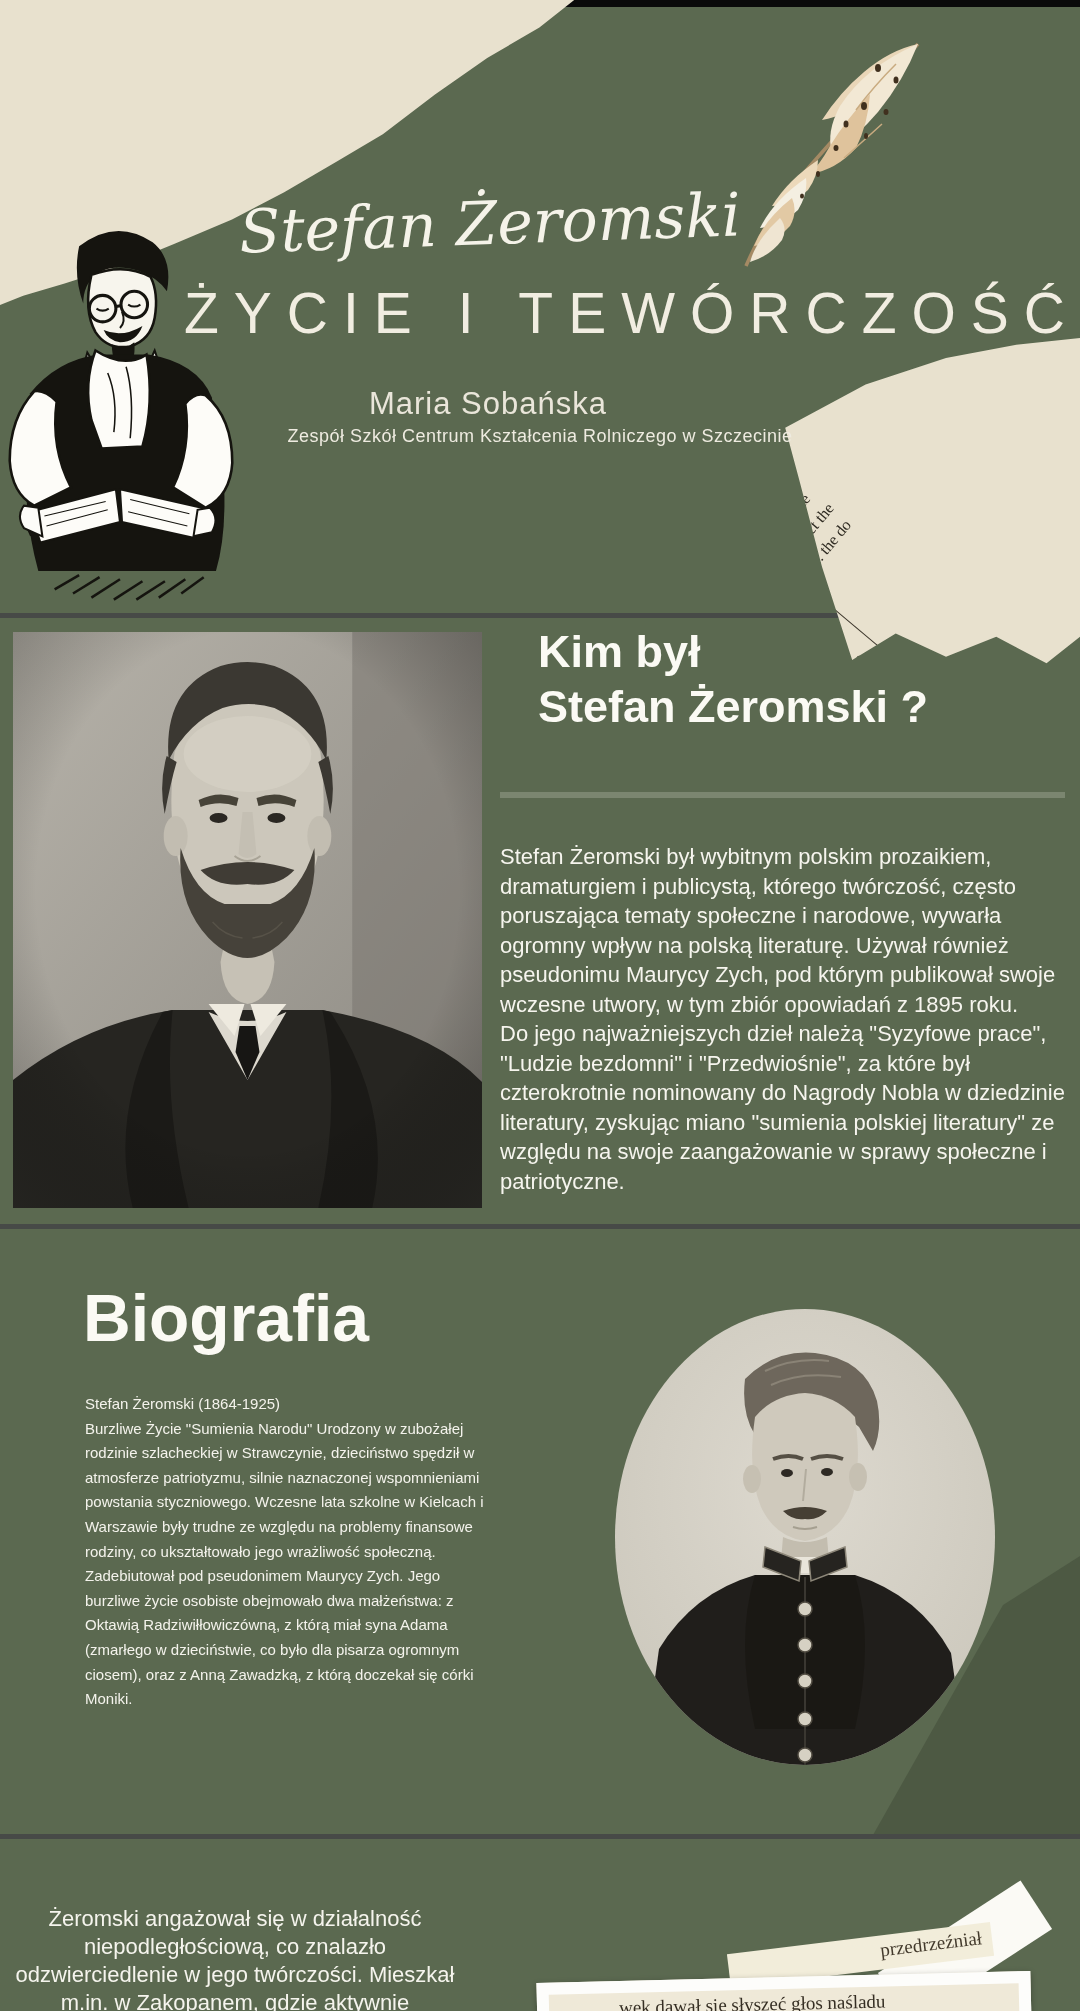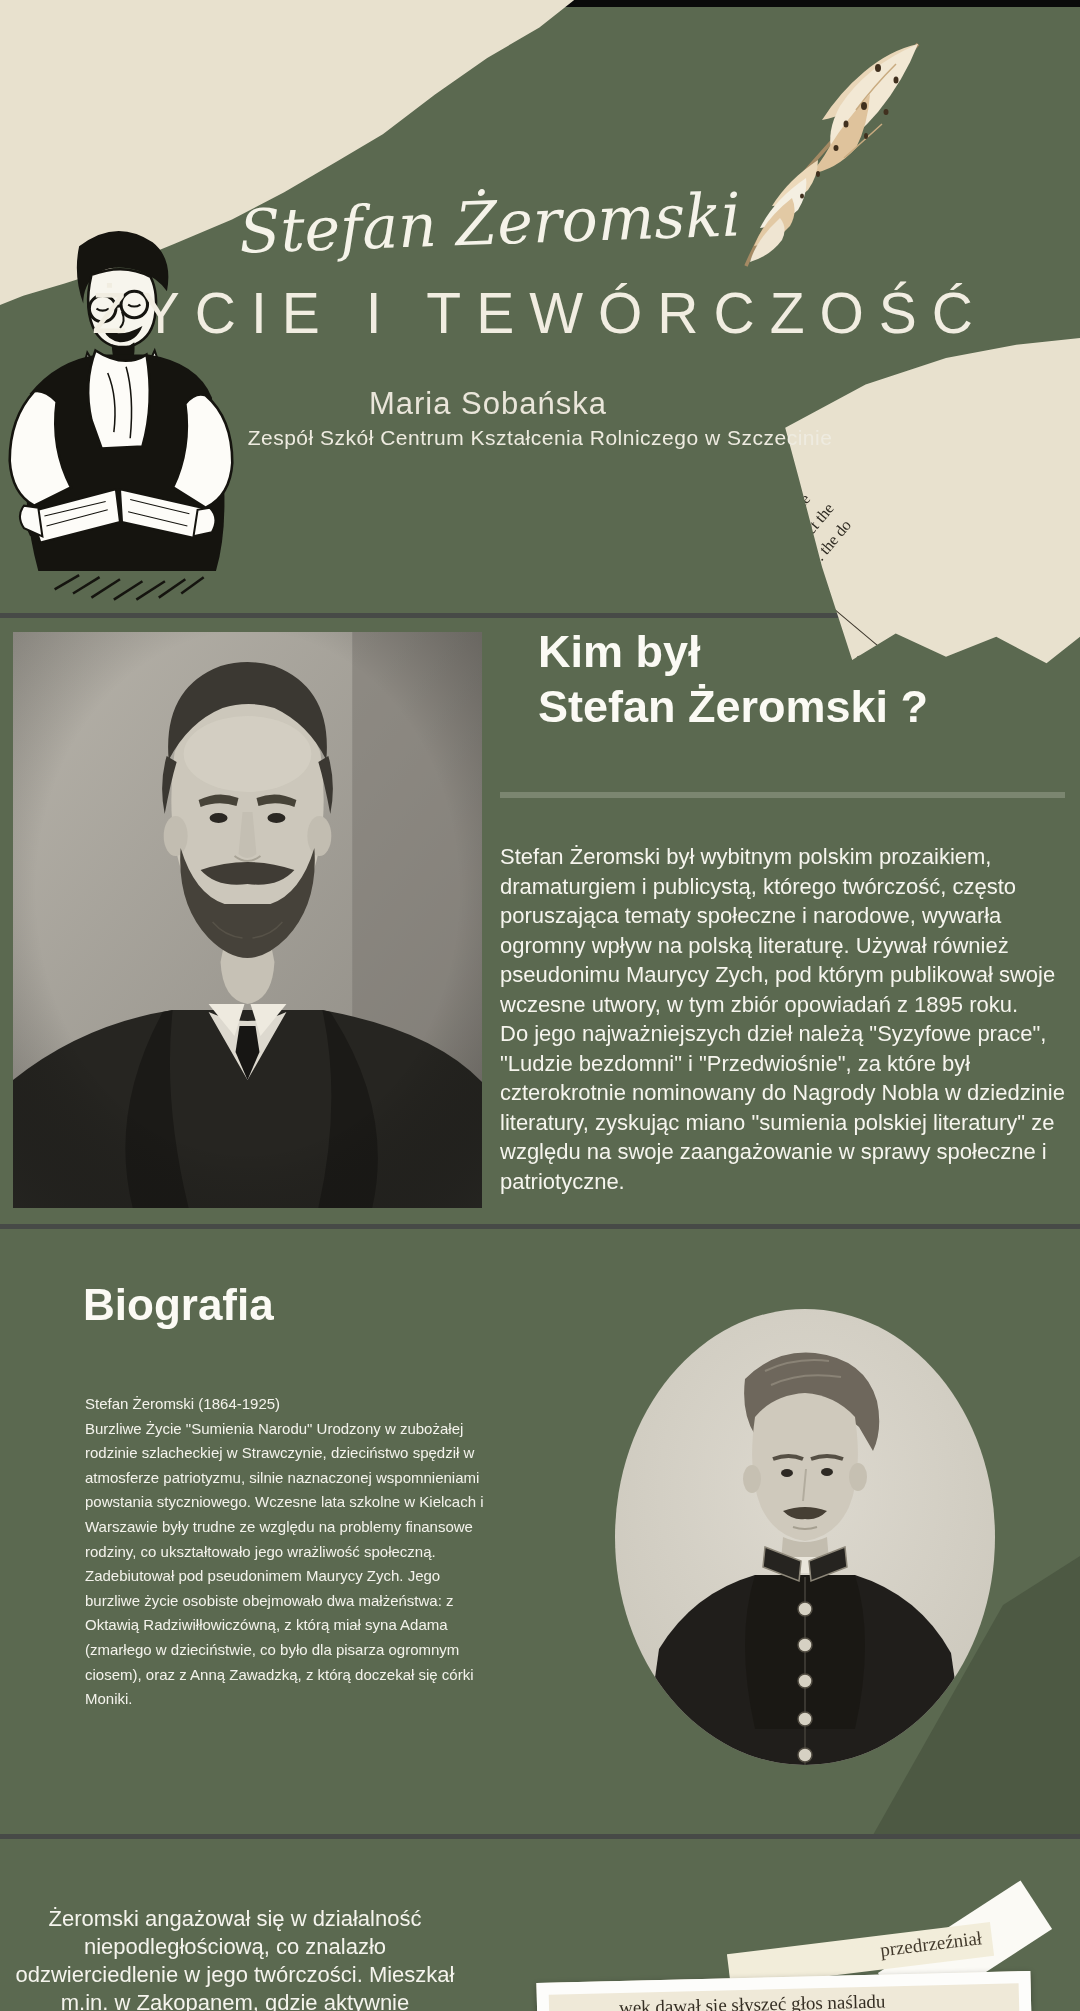--- a/index.html
+++ b/index.html
@@ -51,30 +51,30 @@
   
   .feather{left:660px;top:28px;width:280px;height:250px;z-index:4;}
 
   
   .hdr-script{
     left:140px;top:188px;width:700px;text-align:center;
     font-family:"DejaVu Serif","Liberation Serif",serif;font-style:italic;
     font-size:60px;color:#f5f3e9;transform:rotate(-2deg);z-index:5;
   }
   .hdr-title{
-    left:0;top:280px;width:1080px;text-align:center;
+    left:0;top:280px;width:1080px;text-align:right;
     font-size:57px;font-weight:300;letter-spacing:15px;color:#f1ede1;z-index:5;
   }
   .hdr-author{
     left:0;top:386px;width:976px;text-align:center;
     font-size:31px;font-weight:400;letter-spacing:1px;color:#eae6da;z-index:5;
   }
   .hdr-school{
     left:0;top:426px;width:1080px;text-align:center;
-    font-size:21px;letter-spacing:.5px;color:#eeebe0;z-index:5;
+    font-size:18px;letter-spacing:.5px;color:#eeebe0;z-index:5;
   }
 
   
   .reading-man{left:-8px;top:230px;width:258px;height:388px;z-index:4;}
 
   
   .portrait{
     left:13px;top:632px;width:469px;height:576px;overflow:hidden;z-index:1;
   }
   .who-heading{
@@ -83,21 +83,21 @@
   }
   .who-rule{left:500px;top:792px;width:565px;height:6px;background:#7b8670;}
   .who-body{
     left:500px;top:842px;width:575px;
     font-size:22px;line-height:29.5px;color:#f6f5ee;
   }
 
   
   .bio-heading{
     left:83px;top:1280px;width:500px;
-    font-size:44px;font-weight:700;color:#fbfaf4;
+    font-size:66px;font-weight:700;color:#fbfaf4;
   }
   .bio-body{
     left:85px;top:1392px;width:402px;
     font-size:15px;line-height:24.6px;color:#f4f3ec;
   }
   .bio-corner{
     left:850px;top:1500px;width:230px;height:335px;background:#4d5943;
     clip-path:polygon(153px 105px,230px 56px,230px 335px,23px 335px);
     z-index:1;
   }

